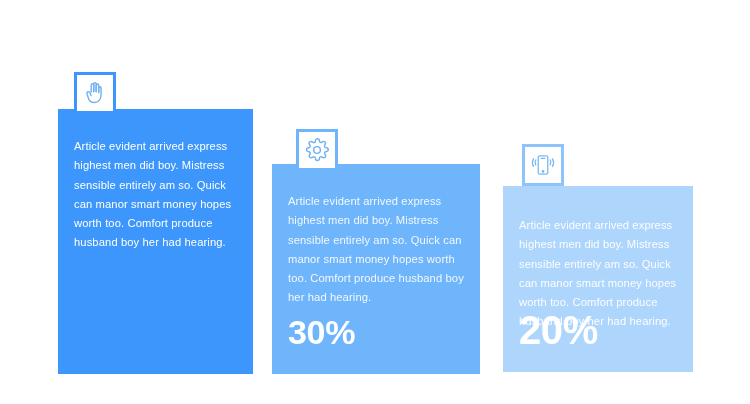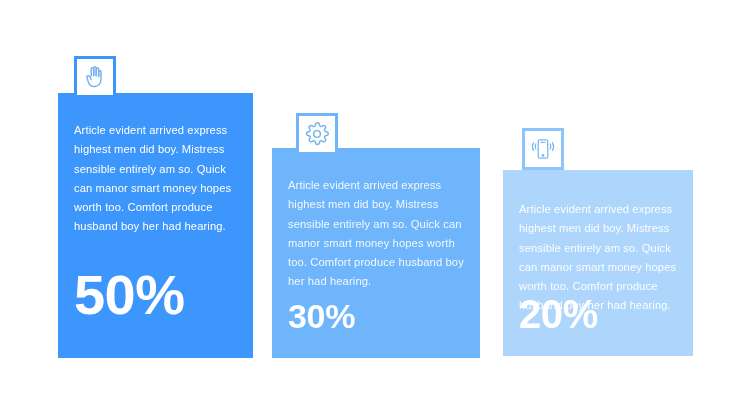--- a/index.html
+++ b/index.html
@@ -11,21 +11,21 @@
     height: 404px;
     background: #ffffff;
     font-family: "Liberation Sans", sans-serif;
     overflow: hidden;
     position: relative;
   }
 
   #stats-section {
     position: absolute;
     left: 0;
-    top: 0;
+    top: 16px;
     width: 750px;
     height: 340px;
   }
 
   .stat-card {
     position: absolute;
     box-sizing: border-box;
   }
 
   
@@ -76,21 +76,20 @@
   #card-1 .card-metric { left: 16px; bottom: 25px; font-size: 34px; }
   #card-2 .card-metric { left: 16px; bottom: 22px; font-size: 40px; margin-top: 36px; }
 </style>
 </head>
 <body>
 
 <section id="stats-section">
 
   <div class="stat-card" id="card-0">
     <p class="card-body">Article evident arrived express highest men did boy. Mistress sensible entirely am so. Quick can manor smart money hopes worth too. Comfort produce husband boy her had hearing.</p>
-    <p class="card-metric">50%</p>
   </div>
 
   <div class="stat-card" id="card-1">
     <p class="card-body">Article evident arrived express highest men did boy. Mistress sensible entirely am so. Quick can manor smart money hopes worth too. Comfort produce husband boy her had hearing.</p>
     <p class="card-metric">30%</p>
   </div>
 
   <div class="stat-card" id="card-2">
     <p class="card-body">Article evident arrived express highest men did boy. Mistress sensible entirely am so. Quick can manor smart money hopes worth too. Comfort produce husband boy her had hearing.</p>
     <p class="card-metric">20%</p>

